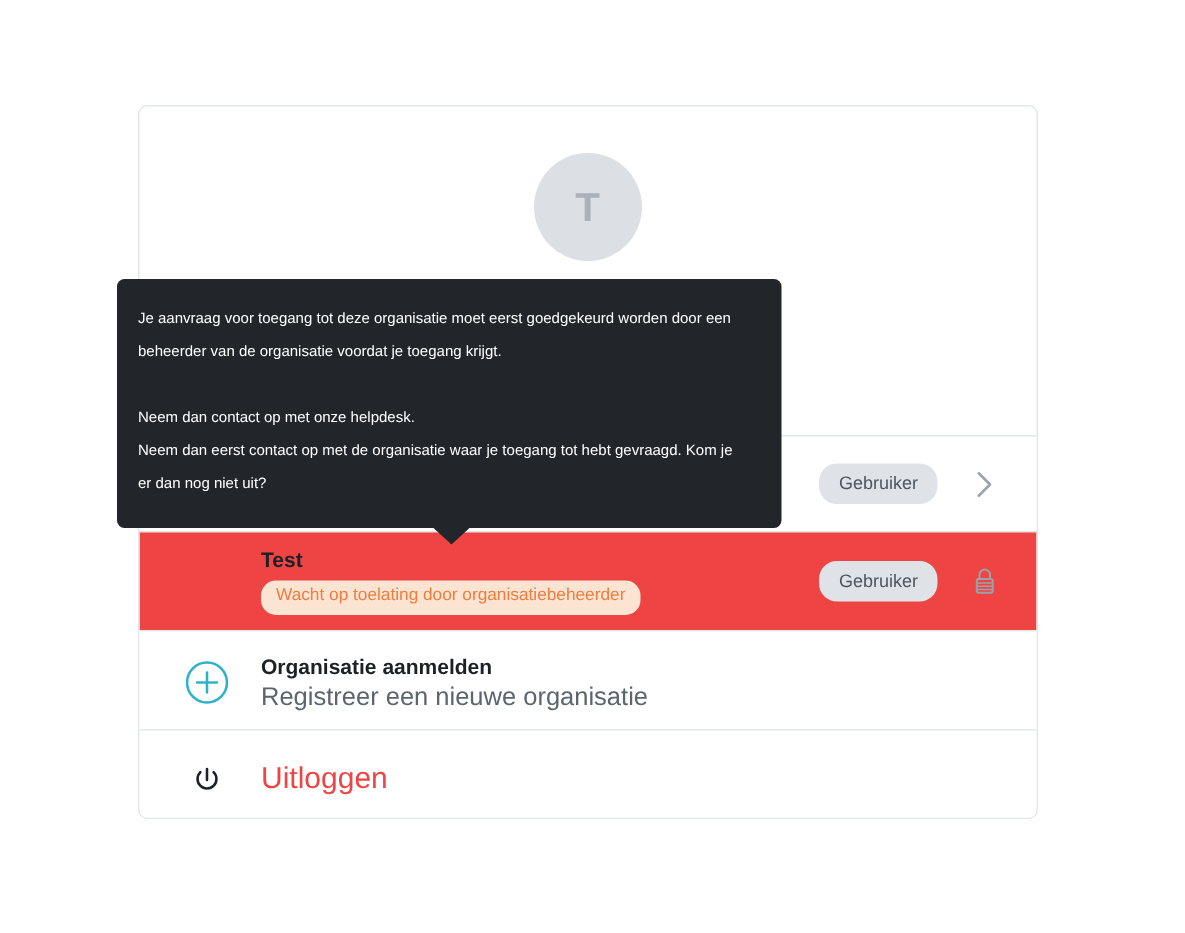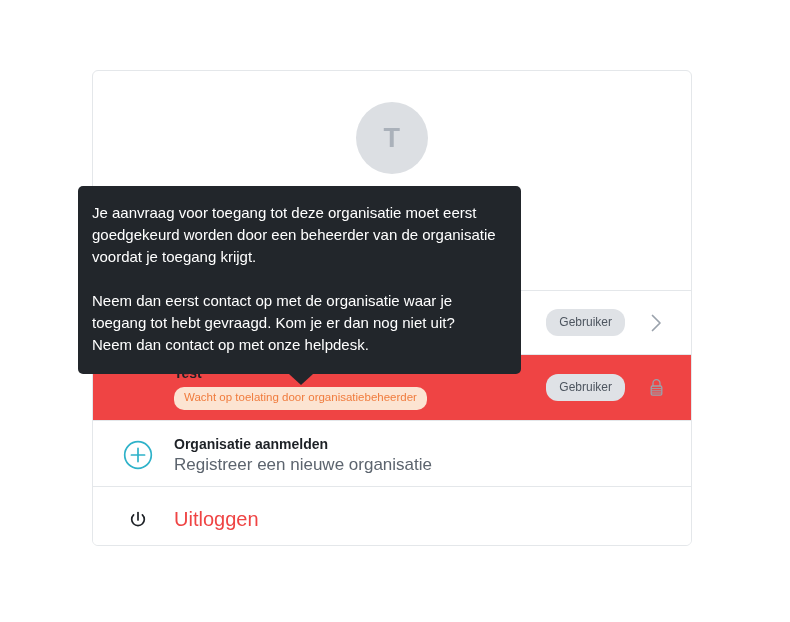--- a/index.html
+++ b/index.html
@@ -169,21 +169,21 @@
   #access-tooltip {
     position: absolute;
     left: 78px;
     top: 186px;
     width: 443px;
     background: #22262b;
     border-radius: 5px;
     padding: 16px 22px 18px 14px;
     box-sizing: border-box;
     color: #ffffff;
-    font-size: 15px;
+    font-size: 10px;
     line-height: 22px;
     z-index: 20;
   }
   #access-tooltip p {
     margin: 0;
   }
   #access-tooltip .tt-gap {
     height: 22px;
   }
   .tooltip-arrow {
@@ -258,16 +258,16 @@
       </svg>
     </div>
     <div class="logout-label">Uitloggen</div>
   </div>
 
 </div>
 
 <div id="access-tooltip">
   <p>Je aanvraag voor toegang tot deze organisatie moet eerst goedgekeurd worden door een beheerder van de organisatie voordat je toegang krijgt.</p>
   <div class="tt-gap"></div>
+  <p>Neem dan contact op met onze helpdesk.</p>
   <p>Neem dan eerst contact op met de organisatie waar je toegang tot hebt gevraagd. Kom je er dan nog niet uit?</p>
-  <p>Neem dan contact op met onze helpdesk.</p>
   <div class="tooltip-arrow"></div>
 </div>
 
 </body></html>

